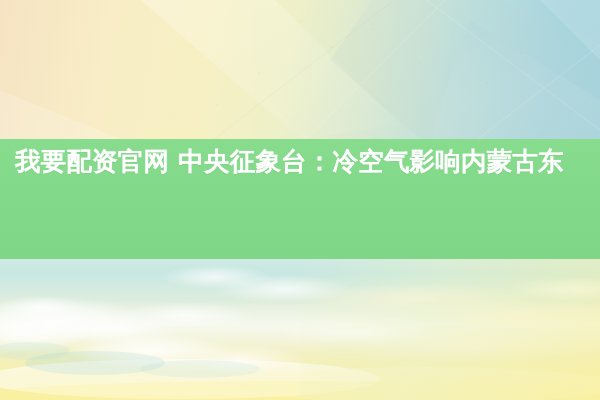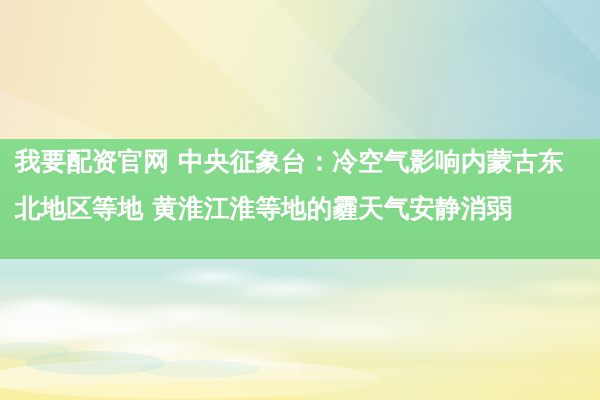--- a/index.html
+++ b/index.html
@@ -164,21 +164,20 @@
         <rect x="556" y="96" width="2" height="2"></rect>
         <rect x="258" y="72" width="2" height="2"></rect>
         <rect x="216" y="104" width="2" height="2"></rect>
       </g>
     </svg>
   </div>
 
   <div class="green-band">
     <div class="band-text">
       <div class="band-line">我要配资官网 中央征象台：冷空气影响内蒙古东</div>
-      <div class="band-line">北地区等地 黄淮江淮等地的霾天气安静消弱</div>
     </div>
   </div>
 
   <div class="bottom-panel">
     <svg class="sky" viewBox="0 0 600 141" preserveAspectRatio="none">
       <defs>
         <radialGradient id="cl1" cx="0.5" cy="0.5" r="0.5">
           <stop offset="0" stop-color="#ffffff" stop-opacity="0.92"></stop>
           <stop offset="0.55" stop-color="#ffffff" stop-opacity="0.55"></stop>
           <stop offset="1" stop-color="#ffffff" stop-opacity="0"></stop>

